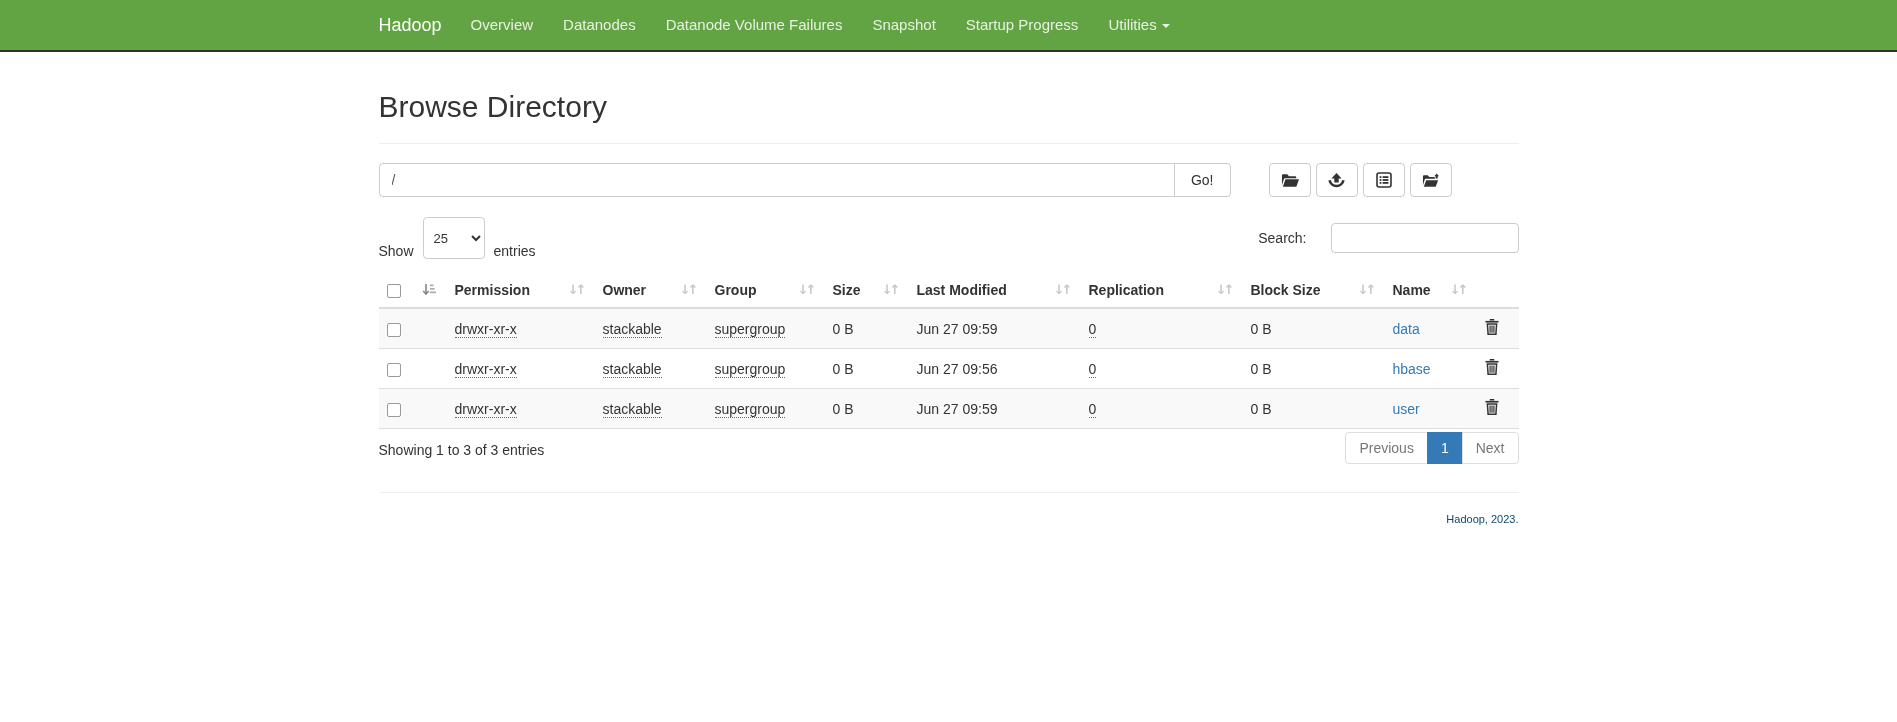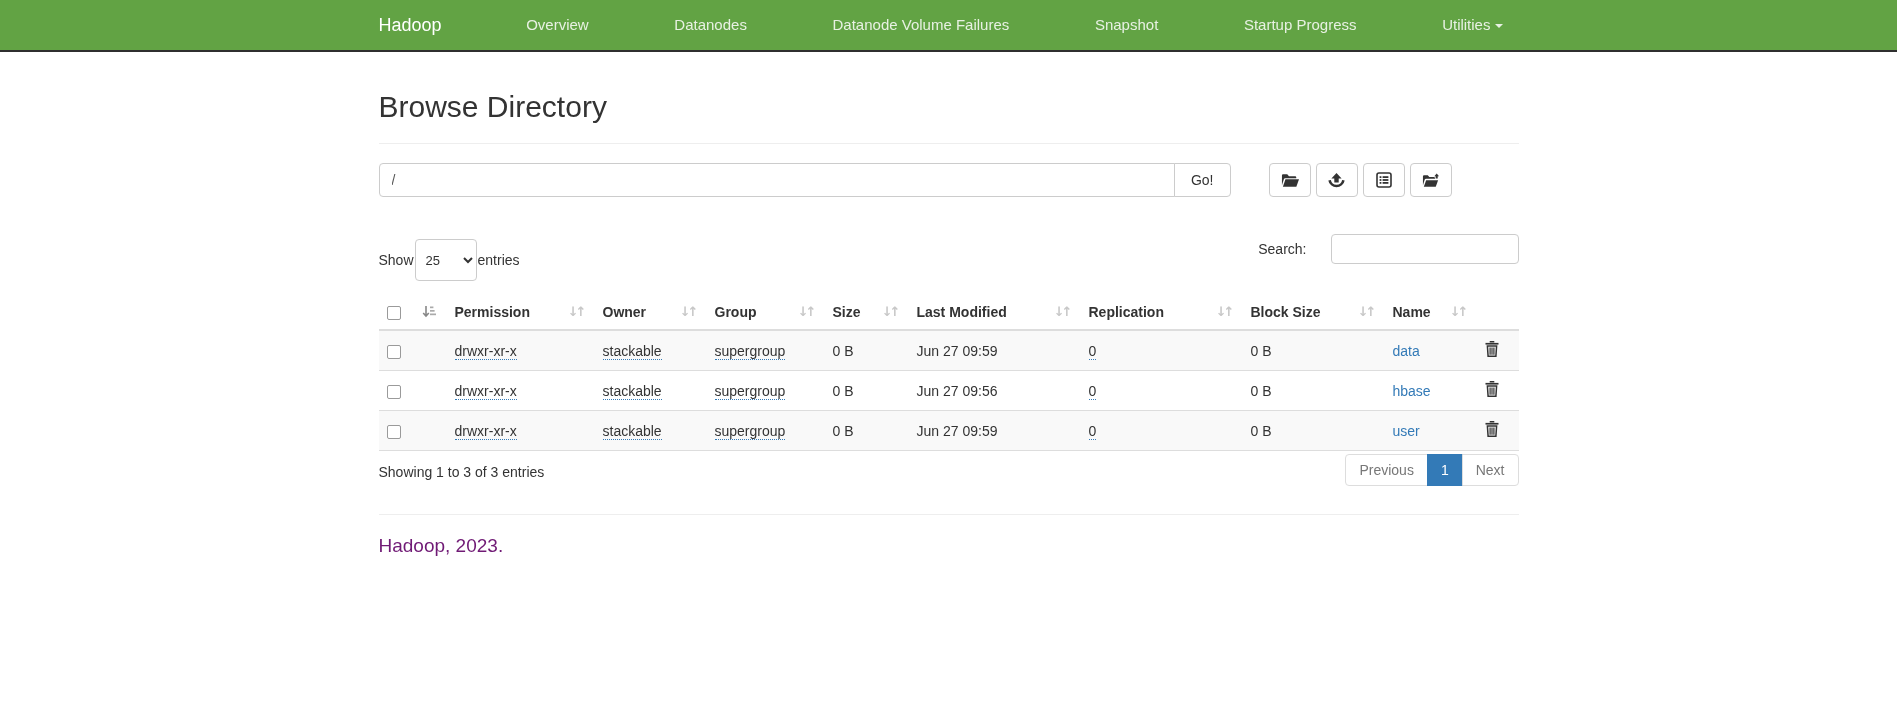--- a/index.html
+++ b/index.html
@@ -21,21 +21,21 @@
   }
 
   
   .navbar {
     height: 52px; background: var(--navbar-bg);
     border-bottom: 2px solid var(--navbar-border);
     display: flex; align-items: stretch;
   }
   .navbar-inner {
     width: 1170px; margin: 0 auto; padding: 12px 15px;
-    display: flex; align-items: center; justify-content: space-between;
+    display: flex; align-items: center;
   }
   .brand {
     color: var(--brand-text); font-size: 18px; line-height: 50px;
     padding-right: 14px; text-decoration: none; cursor: pointer;
   }
   .nav-link {
     color: var(--nav-link-text); font-size: 15px; line-height: 50px;
     padding: 0 15px; text-decoration: none; cursor: pointer; white-space: nowrap;
   }
   .caret {
@@ -68,21 +68,21 @@
     border-radius: 4px; cursor: pointer; display: flex;
     align-items: center; justify-content: center; padding: 0;
   }
   .icon-btn svg { display: block; }
 
   
   .controls-row {
     display: flex; justify-content: space-between; align-items: center;
     margin-top: 20px; margin-bottom: 14px;
   }
-  .show-entries { display: flex; align-items: center; gap: 1px; color: #333; margin-top: 22px; }
+  .show-entries { display: flex; align-items: flex-end; gap: 9px; color: #333; }
   .page-size-select {
     height: 42px; min-width: 62px; border: 1px solid #ccc; border-radius: 4px;
     font-size: 13px; color: #333; padding: 2px 6px; background: #fff;
     font-family: inherit;
   }
   .search-box { display: flex; align-items: center; gap: 24px; }
   .search-input {
     width: 188px; height: 30px; border: 1px solid #ccc; border-radius: 4px;
     padding: 4px 8px; font-size: 13px; outline: none; font-family: inherit;
   }
@@ -123,21 +123,21 @@
   .page-btn {
     padding: 7px 13px; border: 1px solid #ddd; background: #fff; color: #777;
     font-size: 14px; margin-left: -1px; cursor: pointer; font-family: inherit;
   }
   .page-btn.first { border-radius: 4px 0 0 4px; margin-left: 0; text-align: right; }
   .page-btn.last { border-radius: 0 4px 4px 0; }
   .page-btn.active {
     background: var(--page-active-bg); border-color: var(--page-active-bg);
     color: #fff; cursor: default;
   }
-  .footer-note { color: #701a75; font-size: 19px; margin: 20px 0 0; }
+  .footer-note { color: #0c4a6e; font-size: 11px; margin: 20px 0 0; text-align: right; }
 </style>
 </head>
 <body>
 
 <nav class="navbar">
   <div class="navbar-inner">
     <a class="brand">Hadoop</a>
     <a class="nav-link">Overview</a>
     <a class="nav-link">Datanodes</a>
     <a class="nav-link">Datanode Volume Failures</a>

